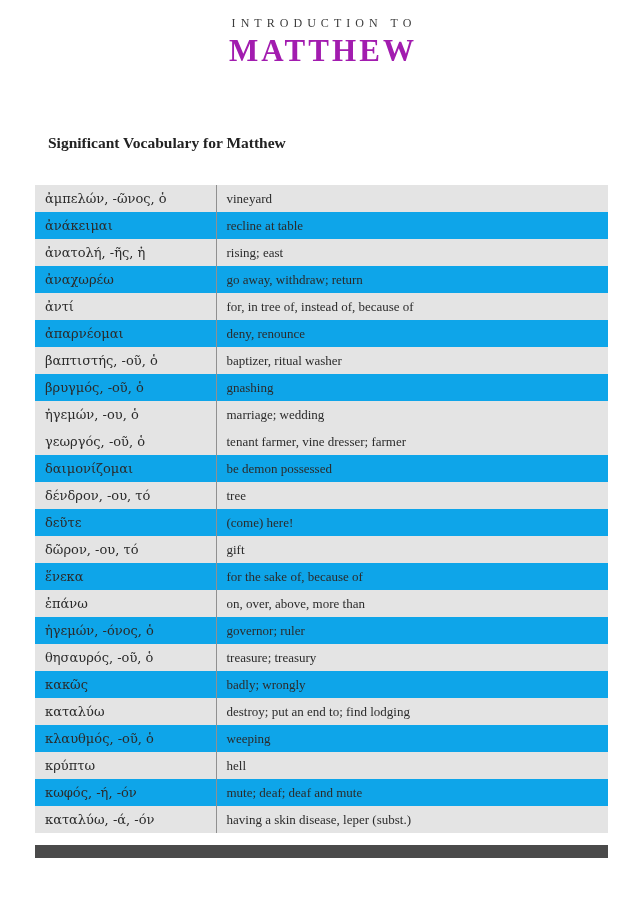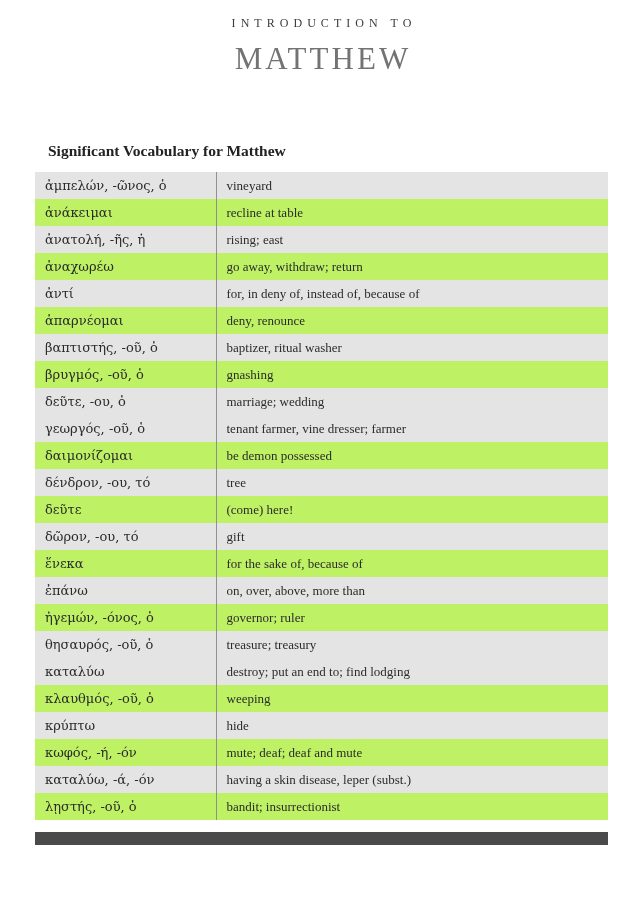--- a/index.html
+++ b/index.html
@@ -31,45 +31,45 @@
   .kicker {
     font-size: 12px;
     letter-spacing: 0.42em;
     text-indent: 0.42em; 
     color: #3c3c3c;
     margin-top: 2px;
   }
 
   .title {
     font-size: 31px;
-    font-weight: 400;
+    font-weight: 700;
     letter-spacing: 0.10em;
     text-indent: 0.10em;
-    color: #737373;
-    margin-top: 11px;
+    color: #a21caf;
+    margin-top: 3px;
     line-height: 1.1;
   }
 
   .section-heading {
     font-size: 15.5px;
     font-weight: bold;
     color: #222222;
     margin-top: 66px;
     margin-left: 13px;
   }
 
   table.vocab-table {
     width: 100%;
     border-collapse: collapse;
-    margin-top: 12px;
+    margin-top: 33px;
     table-layout: fixed;
   }
 
   tr.vocab-row.shaded { background: var(--row-shade, #e4e4e4); }
-  tr.vocab-row.plain  { background: #bef264; }
+  tr.vocab-row.plain  { background: #0ea5e9; }
 
   tr.vocab-row td {
     font-size: 13px;
     line-height: 15px;
     padding: 6px 10px;
     vertical-align: middle;
     height: 27px;
   }
 
   td.greek-cell {
@@ -120,40 +120,40 @@
     <td class="gloss-cell">rising; east</td>
   </tr>
 
   <tr class="vocab-row plain">
     <td class="greek-cell">ἀναχωρέω</td>
     <td class="gloss-cell">go away, withdraw; return</td>
   </tr>
 
   <tr class="vocab-row shaded">
     <td class="greek-cell">ἀντί</td>
-    <td class="gloss-cell">for, in deny of, instead of, because of</td>
+    <td class="gloss-cell">for, in tree of, instead of, because of</td>
   </tr>
 
   <tr class="vocab-row plain">
     <td class="greek-cell">ἀπαρνέομαι</td>
     <td class="gloss-cell">deny, renounce</td>
   </tr>
 
   <tr class="vocab-row shaded">
     <td class="greek-cell">βαπτιστής, -οῦ, ὁ</td>
     <td class="gloss-cell">baptizer, ritual washer</td>
   </tr>
 
   <tr class="vocab-row plain">
     <td class="greek-cell">βρυγμός, -οῦ, ὁ</td>
     <td class="gloss-cell">gnashing</td>
   </tr>
 
   <tr class="vocab-row shaded">
-    <td class="greek-cell">δεῦτε, -ου, ὁ</td>
+    <td class="greek-cell">ἡγεμών, -ου, ὁ</td>
     <td class="gloss-cell">marriage; wedding</td>
   </tr>
 
 
   <tr class="vocab-row shaded">
     <td class="greek-cell">γεωργός, -οῦ, ὁ</td>
     <td class="gloss-cell">tenant farmer, vine dresser; farmer</td>
   </tr>
 
   <tr class="vocab-row plain">
@@ -189,48 +189,48 @@
   <tr class="vocab-row plain">
     <td class="greek-cell">ἡγεμών, -όνος, ὁ</td>
     <td class="gloss-cell">governor; ruler</td>
   </tr>
 
   <tr class="vocab-row shaded">
     <td class="greek-cell">θησαυρός, -οῦ, ὁ</td>
     <td class="gloss-cell">treasure; treasury</td>
   </tr>
 
+  <tr class="vocab-row plain">
+    <td class="greek-cell">κακῶς</td>
+    <td class="gloss-cell">badly; wrongly</td>
+  </tr>
 
   <tr class="vocab-row shaded">
     <td class="greek-cell">καταλύω</td>
     <td class="gloss-cell">destroy; put an end to; find lodging</td>
   </tr>
 
   <tr class="vocab-row plain">
     <td class="greek-cell">κλαυθμός, -οῦ, ὁ</td>
     <td class="gloss-cell">weeping</td>
   </tr>
 
   <tr class="vocab-row shaded">
     <td class="greek-cell">κρύπτω</td>
-    <td class="gloss-cell">hide</td>
+    <td class="gloss-cell">hell</td>
   </tr>
 
   <tr class="vocab-row plain">
     <td class="greek-cell">κωφός, -ή, -όν</td>
     <td class="gloss-cell">mute; deaf; deaf and mute</td>
   </tr>
 
   <tr class="vocab-row shaded">
     <td class="greek-cell">καταλύω, -ά, -όν</td>
     <td class="gloss-cell">having a skin disease, leper (subst.)</td>
   </tr>
 
-  <tr class="vocab-row plain">
-    <td class="greek-cell">λῃστής, -οῦ, ὁ</td>
-    <td class="gloss-cell">bandit; insurrectionist</td>
-  </tr>
 </tbody>
   </table>
 
   <div class="footer-bar"></div>
 
 </div>
 
 </body></html>

